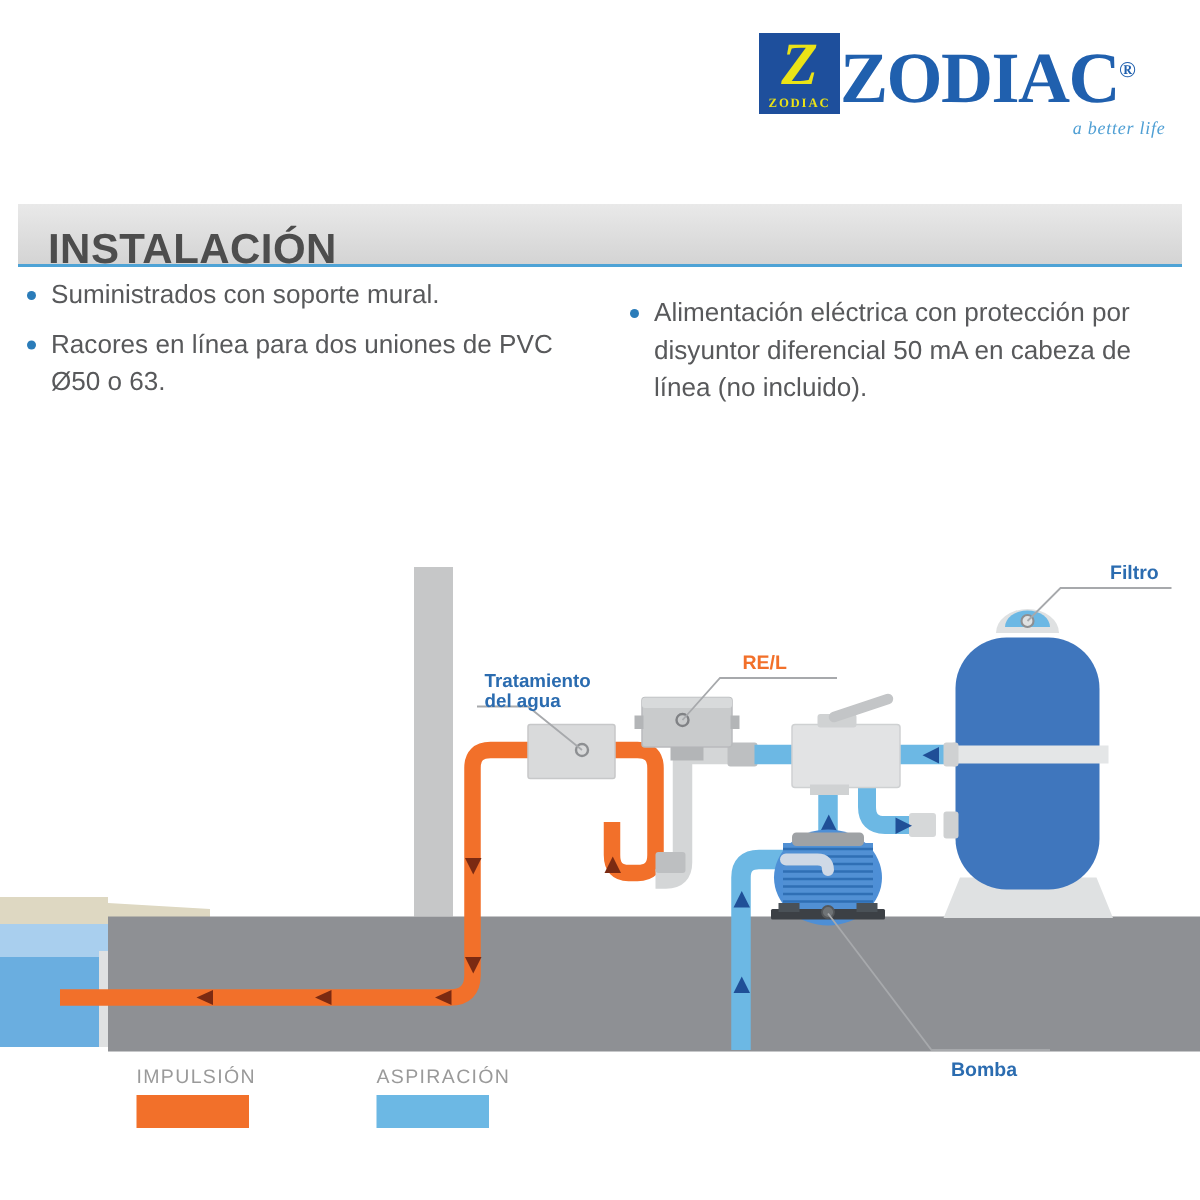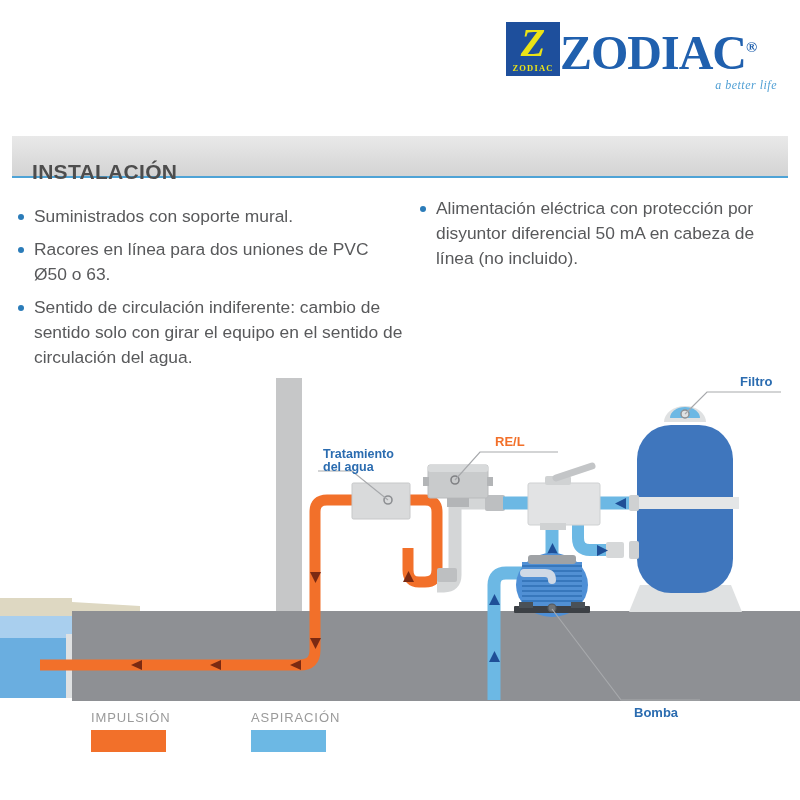--- a/index.html
+++ b/index.html
@@ -43,27 +43,27 @@
     letter-spacing:.5px;
   }
 
   
   .sec-header{
     position:absolute;left:12px;top:136px;width:776px;height:40px;
     background:linear-gradient(to bottom,#e9e9e9 0%,#dcdcdc 60%,#d4d4d4 100%);
     border-bottom:2.5px solid #4ea3d6;
   }
   .sec-header span{
-    position:absolute;left:20px;top:24px;
-    font-size:21px;font-weight:bold;color:#4d4d4d;letter-spacing:.3px;
+    position:absolute;left:20px;top:14px;
+    font-size:28px;font-weight:bold;color:#4d4d4d;letter-spacing:.3px;
   }
 
   
   .col{position:absolute;}
-  .col-left{left:14px;top:204px;width:392px;}
+  .col-left{left:14px;top:184px;width:392px;}
   .col-right{left:416px;top:196px;width:380px;}
   ul.bullets{list-style:none;margin:0;padding:0;}
   ul.bullets li{
     position:relative;padding-left:20px;margin-bottom:8px;
     color:#58595b;font-size:17.4px;line-height:25px;
   }
   ul.bullets li:before{
     content:"";position:absolute;left:4px;top:10px;
     width:6px;height:6px;border-radius:50%;background:#2b7cb9;
   }
@@ -100,21 +100,20 @@
   </div>
 
   <div class="sec-header">
     <span>INSTALACIÓN</span>
   </div>
 
   <div class="col col-left">
     <ul class="bullets">
       <li>Suministrados con soporte mural.</li>
       <li>Racores en línea para dos uniones de PVC Ø50 o 63.</li>
-      <li>Sentido de circulación indiferente: cambio de sentido solo con girar el equipo en el sentido de circulación del agua.</li>
     </ul>
   </div>
 
   <div class="col col-right">
     <ul class="bullets">
       <li>Alimentación eléctrica con protección por disyuntor diferencial 50 mA en cabeza de línea (no incluido).</li>
     </ul>
   </div>
 
   <div class="diagram">

